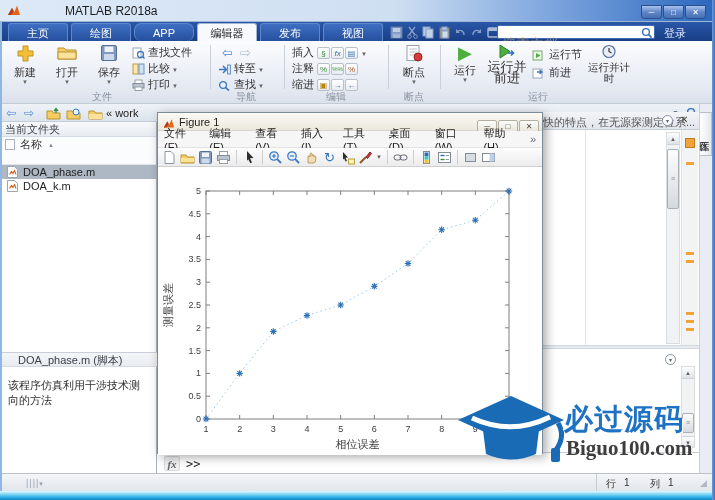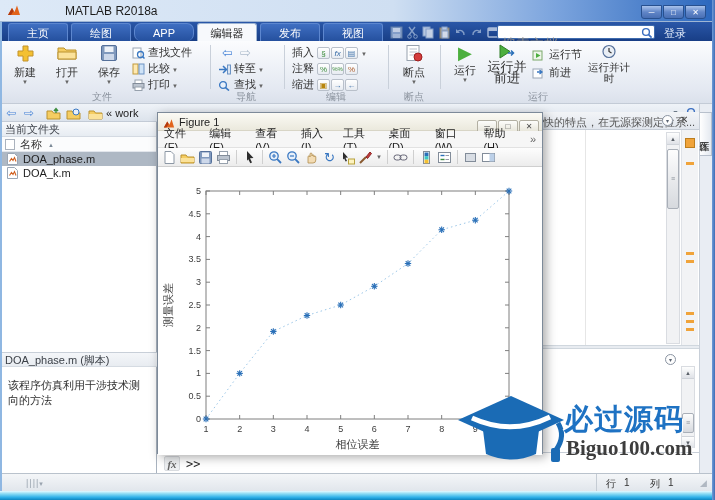--- a/index.html
+++ b/index.html
@@ -39,28 +39,28 @@
   .mini{display:inline-block;width:13px;height:12px;border:1px solid #b9c0ca;border-radius:2px;
     background:linear-gradient(#fff,#e7ebf1);font-size:8px;line-height:11px;text-align:center;color:#3a6ea8;vertical-align:middle;margin-right:1px;}
   
   #addrrow{left:0;top:104px;width:715px;height:18px;
     background:linear-gradient(#eff3f8,#dce3ec);border-bottom:1px solid #c3cbd6;}
   .nav-arrow{position:absolute;top:2px;font-size:12px;line-height:14px;}
   
   #leftpanel{left:0;top:122px;width:157px;height:351px;background:#fff;border-right:1px solid #a9b3bf;}
   .panel-hd{position:relative;height:15px;background:linear-gradient(#f7f9fb,#e7ecf2);
     border-bottom:1px solid #d4dae2;font-size:11px;color:#40454d;padding-left:5px;line-height:15px;}
-  #colhead{position:relative;height:15px;background:#fbfcfd;border-bottom:1px solid #e2e6ec;
+  #colhead{position:relative;height:28px;background:#fbfcfd;border-bottom:1px solid #e2e6ec;
     font-size:11px;color:#333;line-height:15px;}
   .frow{position:relative;height:14px;font-size:11px;color:#1d1d1d;line-height:14px;}
   .frow.sel{background:#aeb8c4;}
   .ficon{position:absolute;left:7px;top:1px;}
   .fname{position:absolute;left:23px;top:0;}
   #det-hd{position:absolute;left:0;top:230px;width:157px;height:15px;background:linear-gradient(#f4f6f9,#e8ecf1);
-    border-top:1px solid #c8cfd8;border-bottom:1px solid #d5dbe2;font-size:11px;color:#3c4148;line-height:15px;padding-left:5px;}
+    border-top:1px solid #c8cfd8;border-bottom:1px solid #d5dbe2;font-size:11px;color:#3c4148;line-height:15px;padding-left:18px;}
   #det-body{position:absolute;left:8px;top:256px;width:142px;font-size:11px;color:#2d2d2d;}
   
   #docbar{left:157px;top:112px;width:543px;height:18px;
     background:linear-gradient(#f2f4f7,#e1e6ed);border-bottom:1px solid #c5ccd5;}
   #docbar-text{position:absolute;left:386px;top:3px;font-size:11px;color:#555;}
   #editor{left:157px;top:130px;width:543px;height:322px;background:#fff;}
   .vscroll{position:absolute;width:14px;background:#f1f2f4;border:1px solid #d9dce1;}
   .sbtn{position:absolute;left:0;width:12px;height:12px;font-size:6px;color:#5a6068;text-align:center;line-height:12px;
     background:linear-gradient(#fefefe,#dfe2e7);border-bottom:1px solid #cfd3d9;}
   .sthumb{position:absolute;left:0;width:12px;background:linear-gradient(#fdfdfd,#d6d9de);border:1px solid #a9afb8;border-radius:2px;

